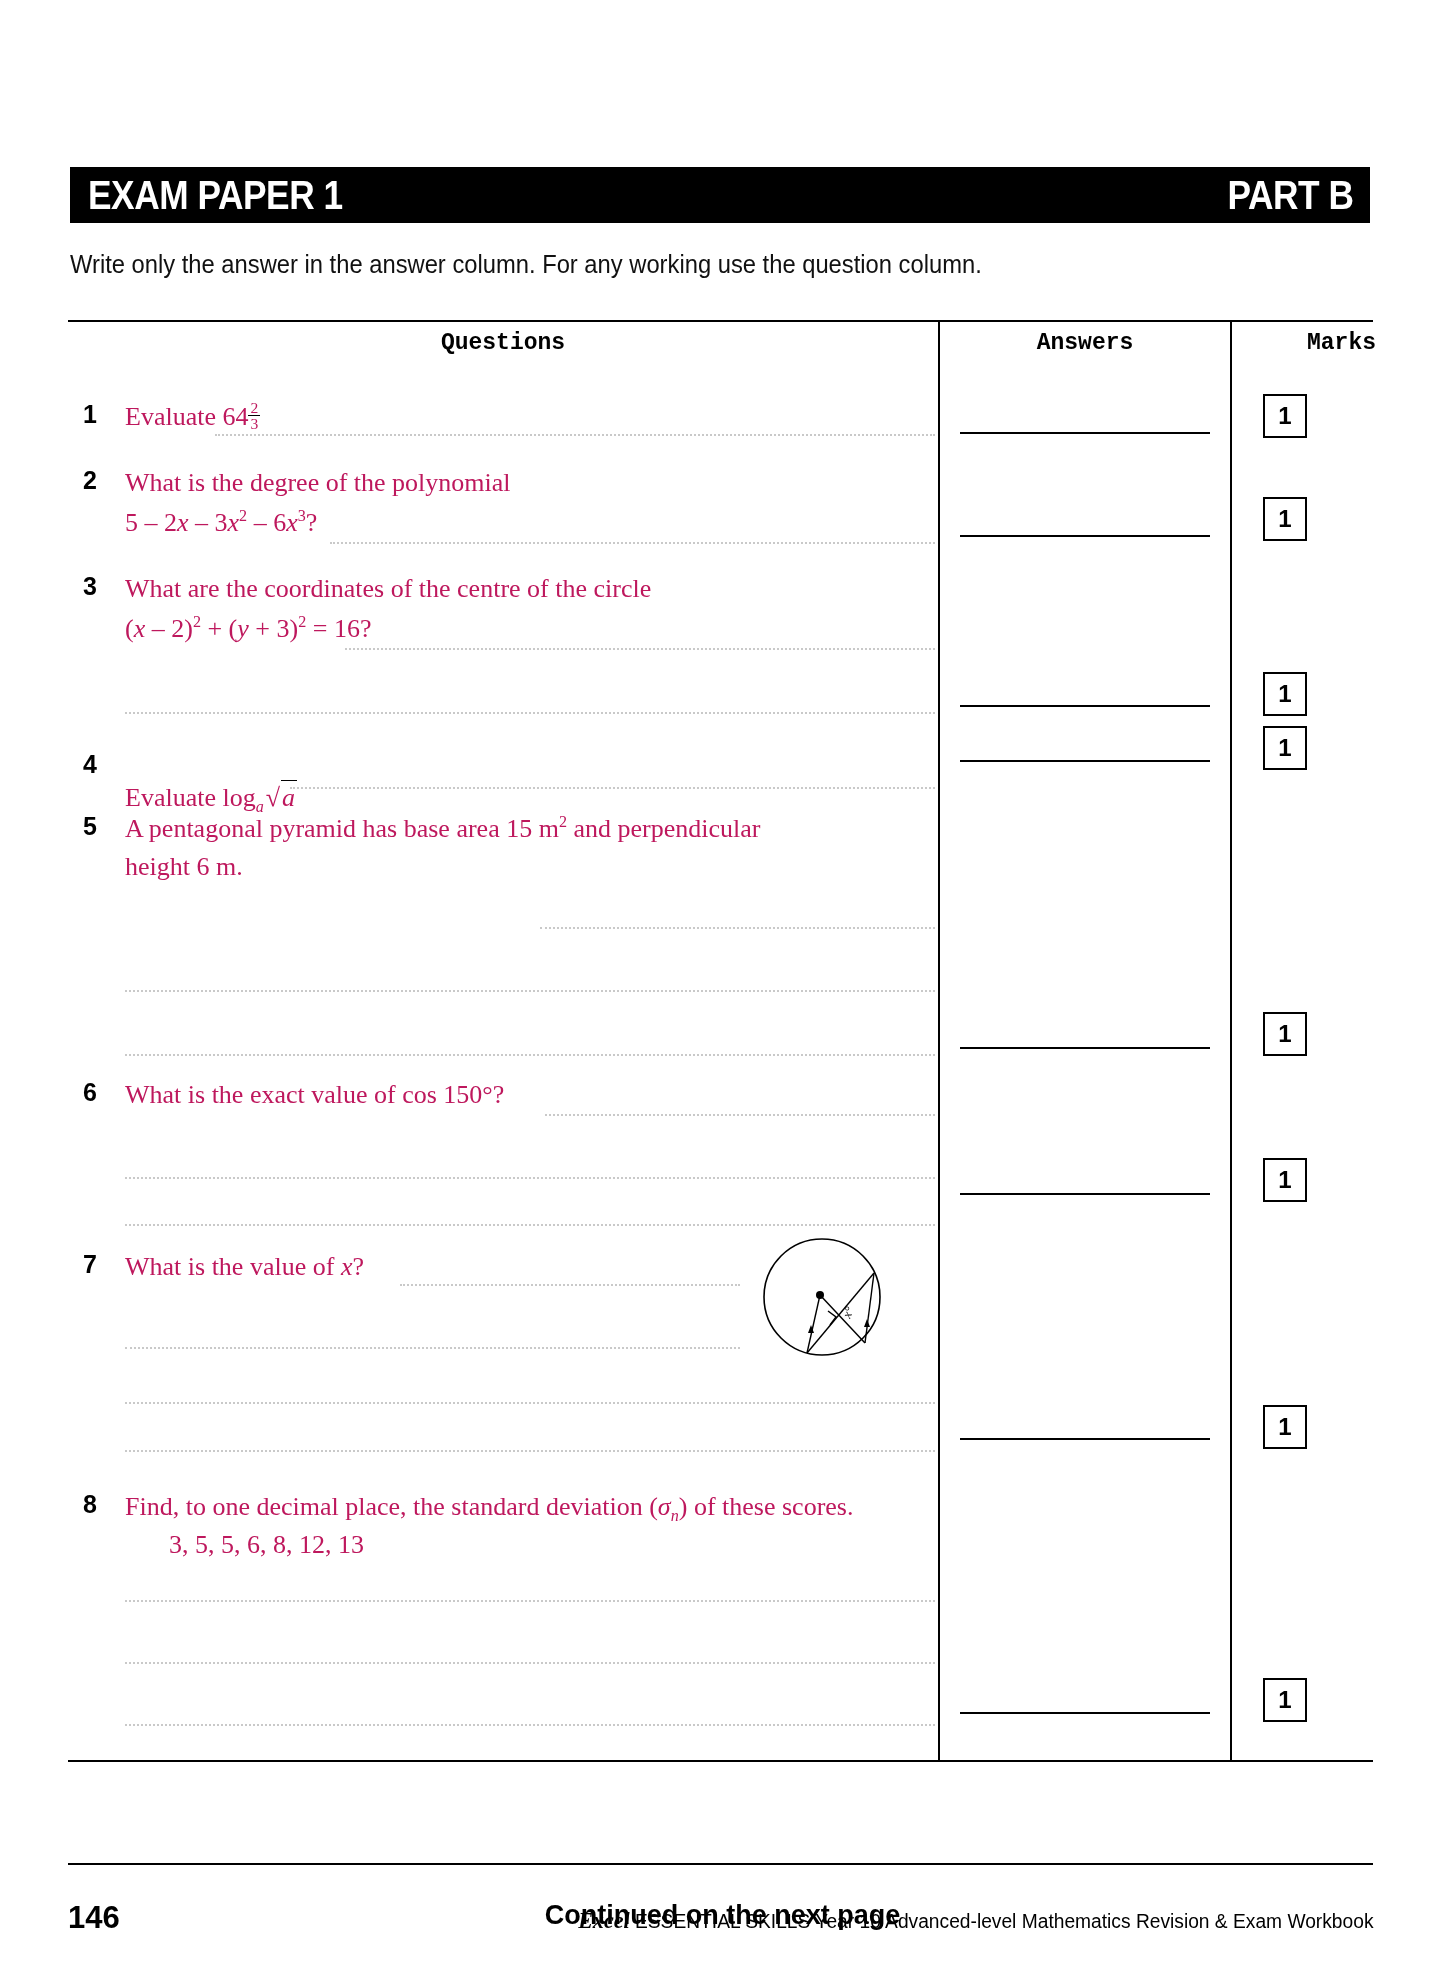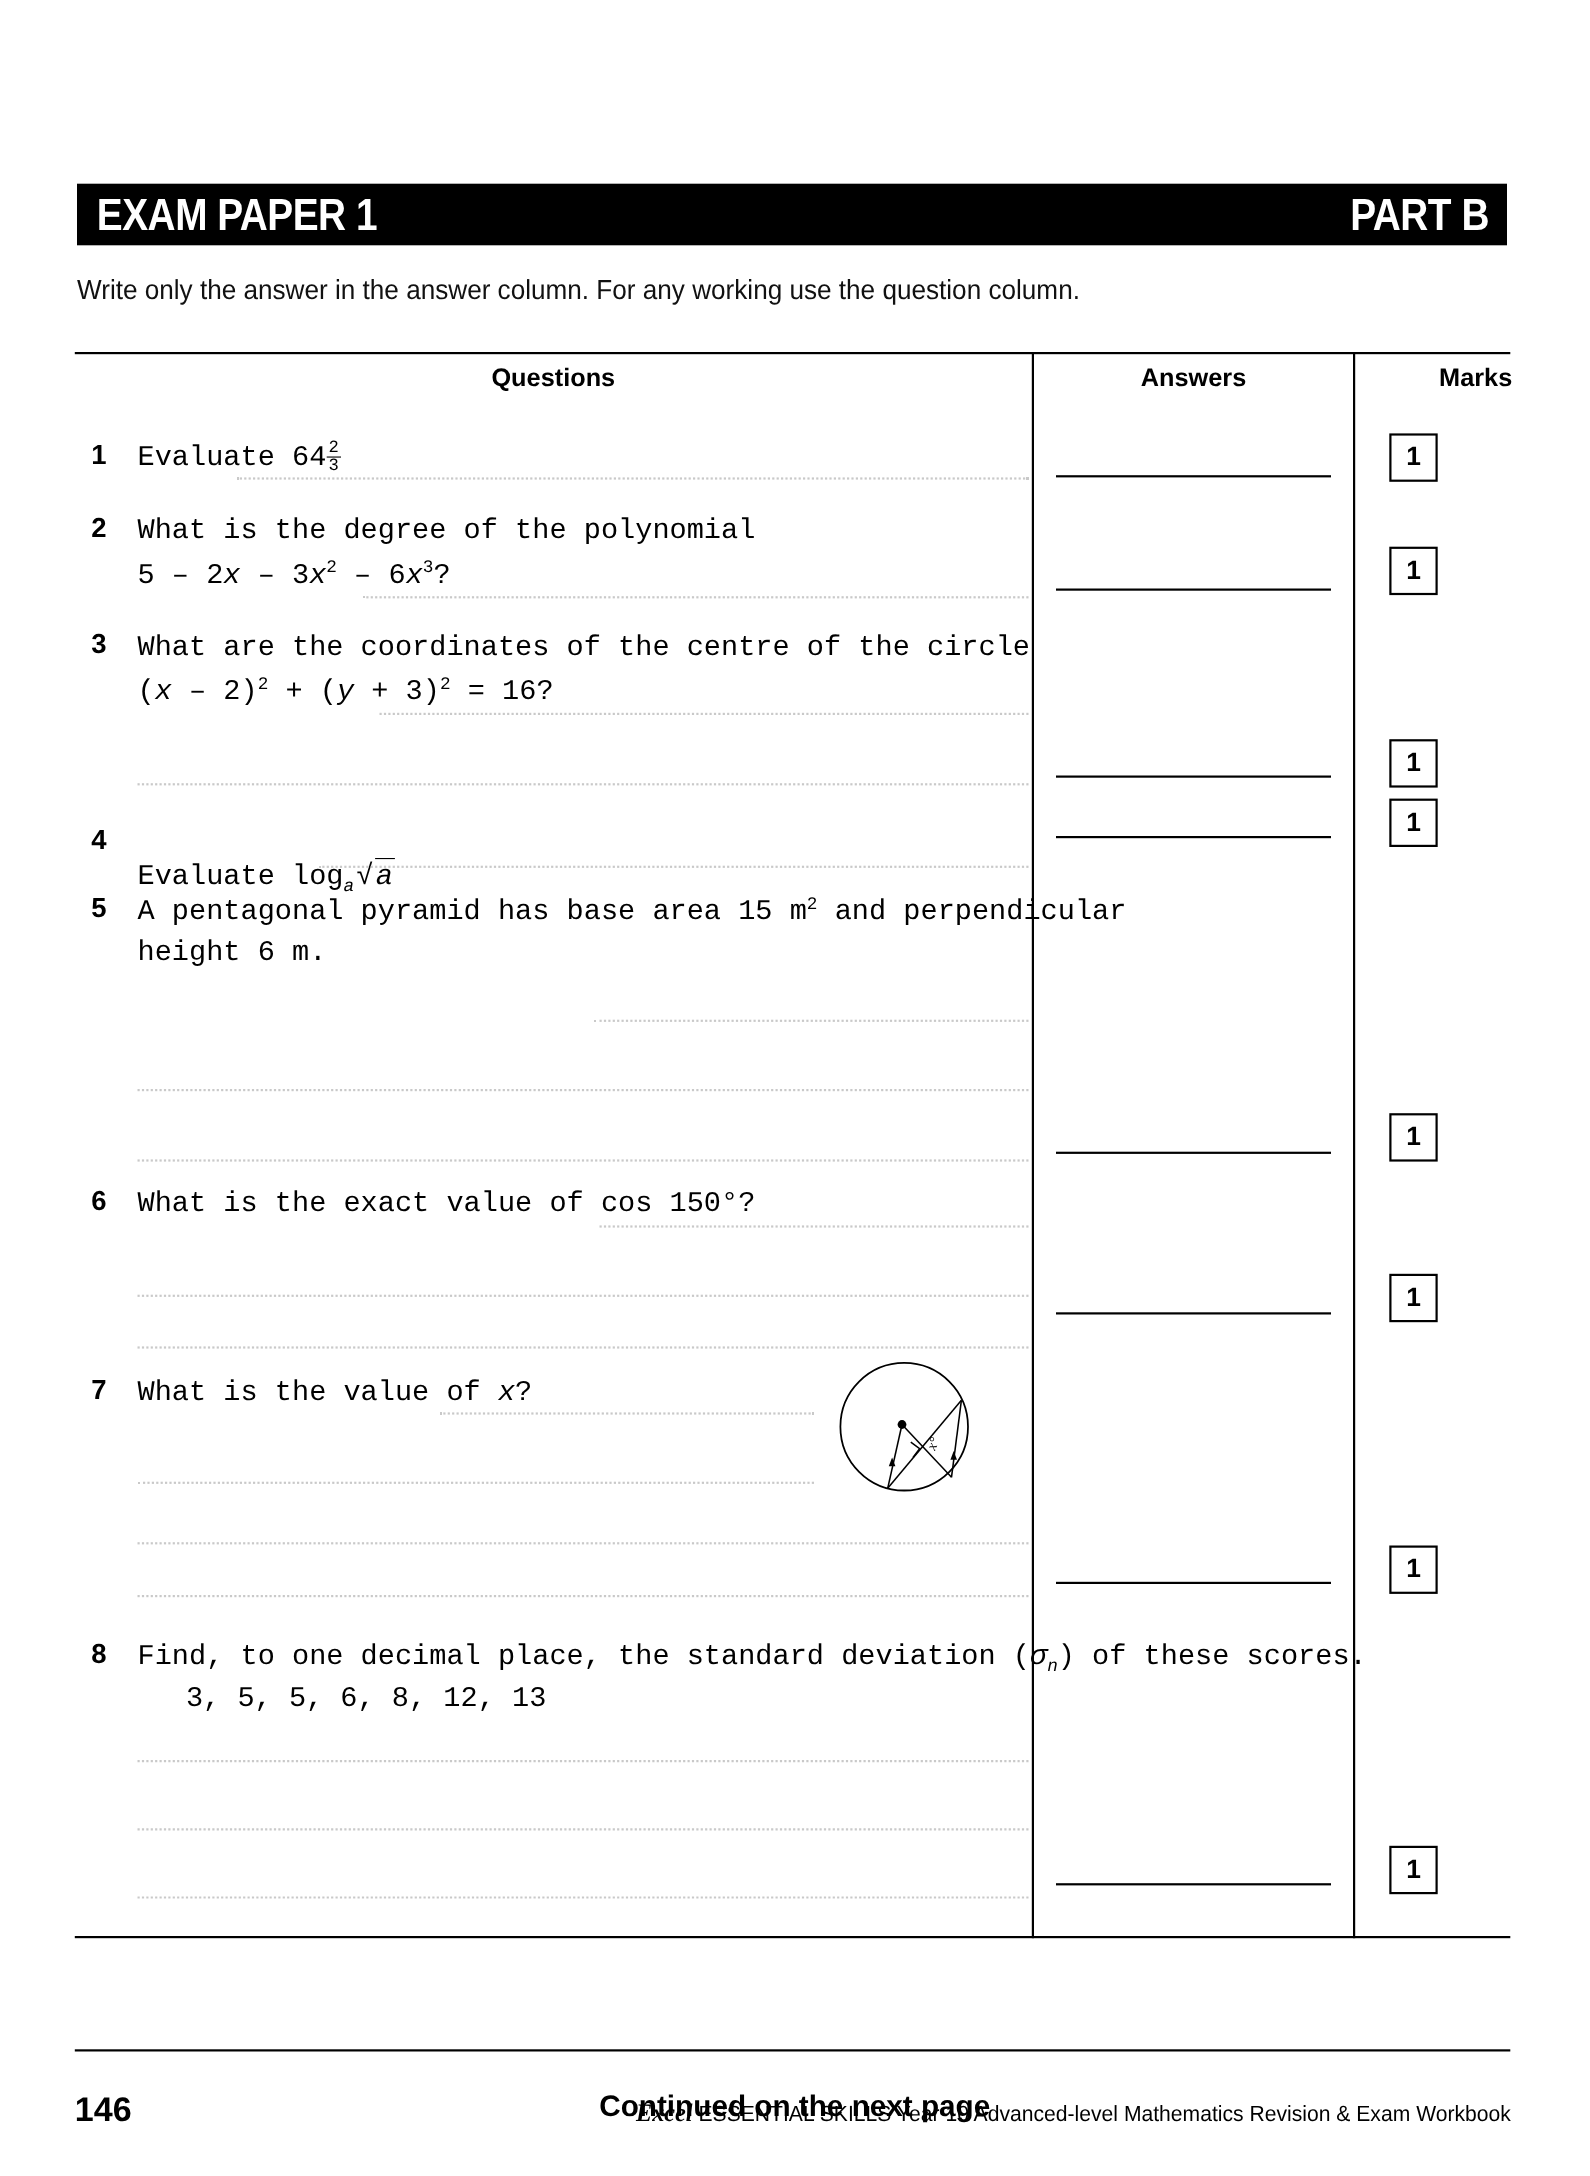--- a/index.html
+++ b/index.html
@@ -88,21 +88,21 @@
     width: 2px;
     background: #000;
     top: 320px;
     height: 1442px;
   }
   .vrule.col-a { left: 938px; }
   .vrule.col-b { left: 1230px; }
 
   .col-head {
     position: absolute;
-    font-family: Liberation Sans, sans-serif;
+    font-family: Liberation Mono, monospace;
     font-weight: bold;
     font-size: 23px;
     top: 330px;
     text-align: center;
   }
   .col-head.questions { left: 68px; width: 870px; }
   .col-head.answers   { left: 940px; width: 290px; }
   .col-head.marks     { left: 1272px; width: 139px; }
 
   
@@ -111,24 +111,24 @@
     font-family: "Liberation Sans", sans-serif;
     font-weight: bold;
     font-size: 25px;
     left: 83px;
     width: 34px;
     text-align: left;
   }
   .qtext {
     position: absolute;
     left: 125px;
-    font-family: Liberation Mono, monospace;
+    font-family: Liberation Serif, serif;
     font-size: 26px;
     line-height: 1.30;
-    color: #000000;
+    color: #be185d;
     white-space: nowrap;
   }
 
   
   .dotline {
     position: absolute;
     height: 2px;
     border-bottom: 2px dotted #c9c9c9;
   }
 

